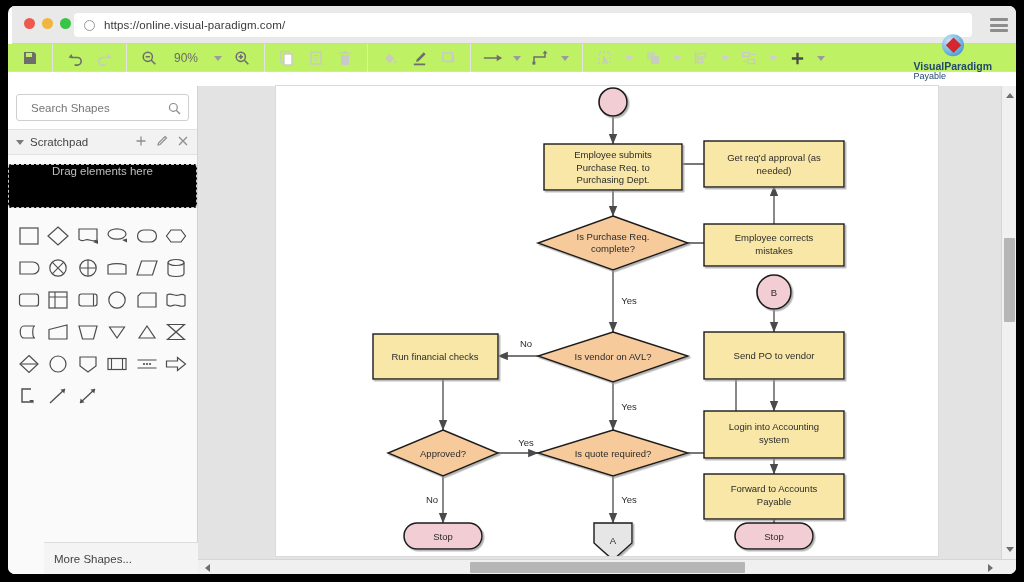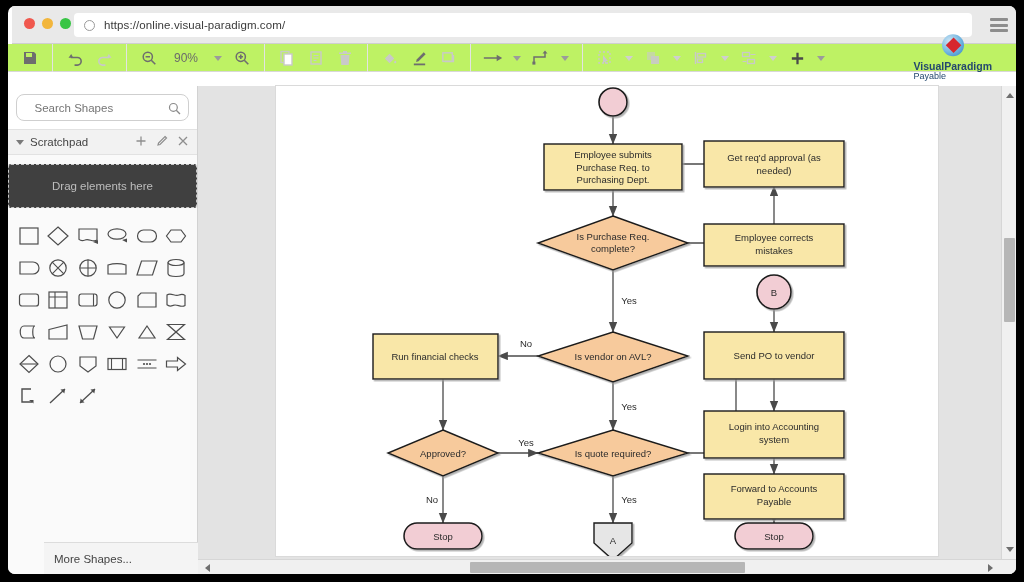--- a/index.html
+++ b/index.html
@@ -87,40 +87,40 @@
   .vp-txt b { display: block; font-size: 10.5px; color: #24486e; font-weight: bold; }
   .vp-txt span { display: block; font-size: 9px; color: #24486e; }
 
   
   .sidebar {
     position: absolute; left: 0; top: 80px; width: 190px; height: 488px;
     background: #fafafa; border-right: 1px solid #d2d2d2;
   }
   .searchwrap { padding: 8px; background: #fff; }
   .searchbox {
-    position: relative; height: 27px; border: 1px solid #cfcfcf; border-radius: 8px;
-    background: #fff; display: flex; align-items: center; padding: 0 24px; justify-content: center;
+    position: relative; height: 27px; border: 1px solid #cfcfcf; border-radius: 3px;
+    background: #fff; display: flex; align-items: center; padding: 0 12px;
   }
   .searchbox input {
     border: none; outline: none; font-size: 11.5px; color: #777;
     font-family: "Liberation Sans", sans-serif; width: 140px; background: transparent;
   }
   .searchbox .mag { position: absolute; right: 7px; top: 6px; color: #8a8a8a; }
   .sec-head {
     display: flex; align-items: center; height: 26px; padding: 0 8px;
     font-size: 11.5px; color: #444; background: #f2f2f2;
     border-top: 1px solid #e2e2e2; border-bottom: 1px solid #e2e2e2;
   }
   .tri { width: 0; height: 0; border-left: 4.5px solid transparent; border-right: 4.5px solid transparent;
          border-top: 5px solid #7a7a7a; margin-right: 6px; }
   .sec-head .acts { margin-left: auto; display: flex; gap: 9px; color: #8e8e8e; }
   .scratch {
     margin: 9px 0; height: 44px; border: 1px dashed #c8c8c8; border-radius: 3px;
-    display: flex; align-items: center; justify-content: center;
-    color: #bdbdbd; font-size: 11.5px; background: #404040;
+    display: flex; align-items: flex-start; justify-content: center;
+    color: #bdbdbd; font-size: 11.5px; background: #000000;
   }
   .shapes {
     padding: 8px 6px; display: grid; grid-template-columns: repeat(6, 1fr);
     row-gap: 10px; justify-items: center; background: #fafafa;
   }
   .shape { width: 26px; height: 22px; color: #4d4d4d; display: flex; align-items: center; justify-content: center; }
   .more {
     position: absolute; left: 0; bottom: 0; width: 190px; height: 32px;
     border-top: 1px solid #dcdcdc; background: #f4f4f4;
     display: flex; align-items: center; padding-left: 10px;

